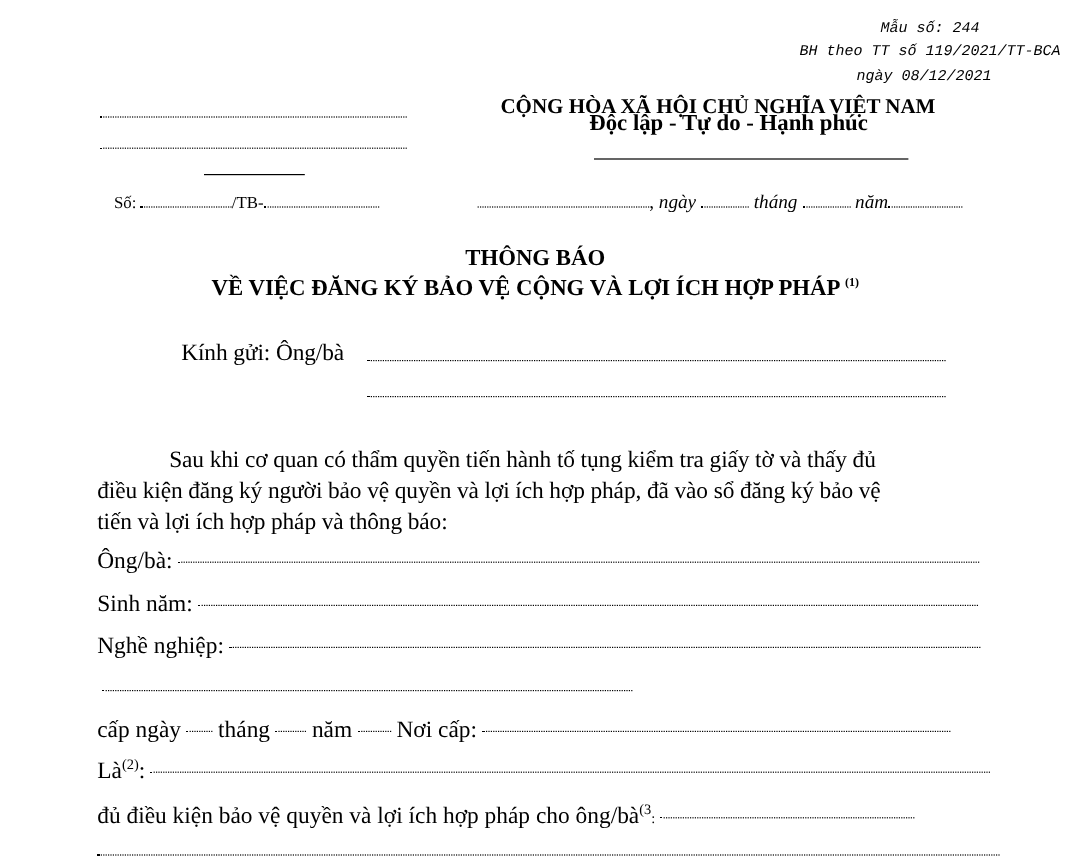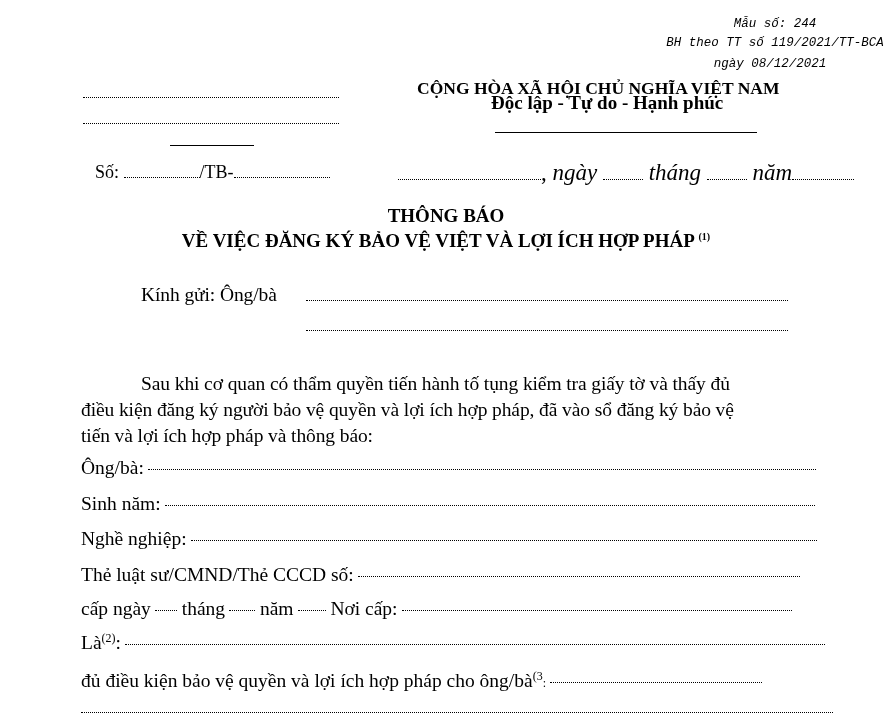--- a/index.html
+++ b/index.html
@@ -8,21 +8,21 @@
     font-family: "Liberation Serif", "DejaVu Serif", serif; color: #000;
   }
   .abs { position: absolute; white-space: nowrap; }
   .dots { display: inline-block; border-bottom: 1px dotted #000; height: 1px; vertical-align: baseline; }
   .hdots { position: absolute; border-bottom: 1px dotted #000; height: 0; }
   .solid { position: absolute; border-bottom: 1px solid #000; height: 0; }
 
   .form-meta { font-style: italic; font-size: 12.5px; text-align: center; font-family: Liberation Mono, monospace; }
   .nat { font-weight: bold; font-size: 17.5px; }
   .motto { font-weight: bold; font-size: 19px; }
-  .normal16 { font-size: 18px; }
+  .normal16 { font-size: 14px; }
   .title { font-weight: bold; font-size: 19px; text-align: center; width: 892px; left: 0; }
   .sup { font-size: 10px; vertical-align: super; line-height: 0; }
   .body-text { font-size: 19.5px; letter-spacing: -0.1px; }
   .row { position: absolute; left: 81px; font-size: 19.5px; white-space: nowrap; }
   .row .dl { display: inline-block; border-bottom: 1px dotted #000; margin-left: 4px; vertical-align: 4px; }
 </style>
 </head>
 <body>
 
 <div class="abs form-meta" style="left:700px; top:17px; width:150px;">Mẫu số: 244</div>
@@ -35,57 +35,57 @@
 
 <div class="abs nat" style="left:417px; top:78px;">CỘNG HÒA XÃ HỘI CHỦ NGHĨA VIỆT NAM</div>
 <div class="abs motto" style="left:491px; top:92px;">Độc lập - Tự do - Hạnh phúc</div>
 <div class="solid" style="left:495px; top:132px; width:262px;"></div>
 
 <div class="abs normal16" style="left:95px; top:162px;">
   <span>Số:</span>
   <span class="dots" style="width:76px;"></span><span>/TB-</span><span class="dots" style="width:96px;"></span>
 </div>
 
-<div class="abs normal16" style="left:398px; top:160px; font-size:23px;">
+<div class="abs normal16" style="left:398px; top:160px; font-size:16px;">
   <span class="dots" style="width:143px;"></span><span>,</span>
   <i>ngày</i>
   <span class="dots" style="width:40px;"></span>
   <i>tháng</i>
   <span class="dots" style="width:40px;"></span>
   <i>năm</i><span class="dots" style="width:62px;"></span>
 </div>
 
 <div class="abs title" style="top:205px;">THÔNG BÁO</div>
 <div class="abs title" style="top:230px;">
-  <span>VỀ VIỆC ĐĂNG KÝ BẢO VỆ VIỆT VÀ LỢI ÍCH HỢP PHÁP</span>
+  <span>VỀ VIỆC ĐĂNG KÝ BẢO VỆ CỘNG VÀ LỢI ÍCH HỢP PHÁP</span>
   <span class="sup" style="font-size:10px;">(1)</span>
 </div>
 
-<div class="abs body-text" style="left:141px; top:284px;">Kính gửi: Ông/bà</div>
+<div class="abs body-text" style="left:151px; top:284px;">Kính gửi: Ông/bà</div>
 <div class="hdots" style="left:306px; top:300px; width:482px;"></div>
 <div class="hdots" style="left:306px; top:330px; width:482px;"></div>
 
 <div class="abs body-text" style="left:141px; top:373px;">Sau khi cơ quan có thẩm quyền tiến hành tố tụng kiểm tra giấy tờ và thấy đủ</div>
 <div class="abs body-text" style="left:81px; top:399px;">điều kiện đăng ký người bảo vệ quyền và lợi ích hợp pháp, đã vào sổ đăng ký bảo vệ</div>
 <div class="abs body-text" style="left:81px; top:425px;">tiến và lợi ích hợp pháp và thông báo:</div>
 
 <div class="row" style="top:457px;">
   <span>Ông/bà:</span><span class="dl" style="width:668px;"></span>
 </div>
 
 <div class="row" style="top:493px;">
   <span>Sinh năm:</span><span class="dl" style="width:650px;"></span>
 </div>
 
 <div class="row" style="top:528px;">
   <span>Nghề nghiệp:</span><span class="dl" style="width:626px;"></span>
 </div>
 
 <div class="row" style="top:564px;">
-  <span>Thẻ luật sư/CMND/Thẻ CCCD số:</span><span class="dl" style="width:442px;"></span>
+  <span class="dl" style="width:442px;"></span>
 </div>
 
 <div class="row" style="top:598px;">
   <span>cấp ngày</span><span class="dl" style="width:22px;"></span>
   <span>tháng</span><span class="dl" style="width:26px;"></span>
   <span>năm</span><span class="dl" style="width:28px;"></span>
   <span>Nơi cấp:</span><span class="dl" style="width:390px;"></span>
 </div>
 
 <div class="row" style="top:632px;">

